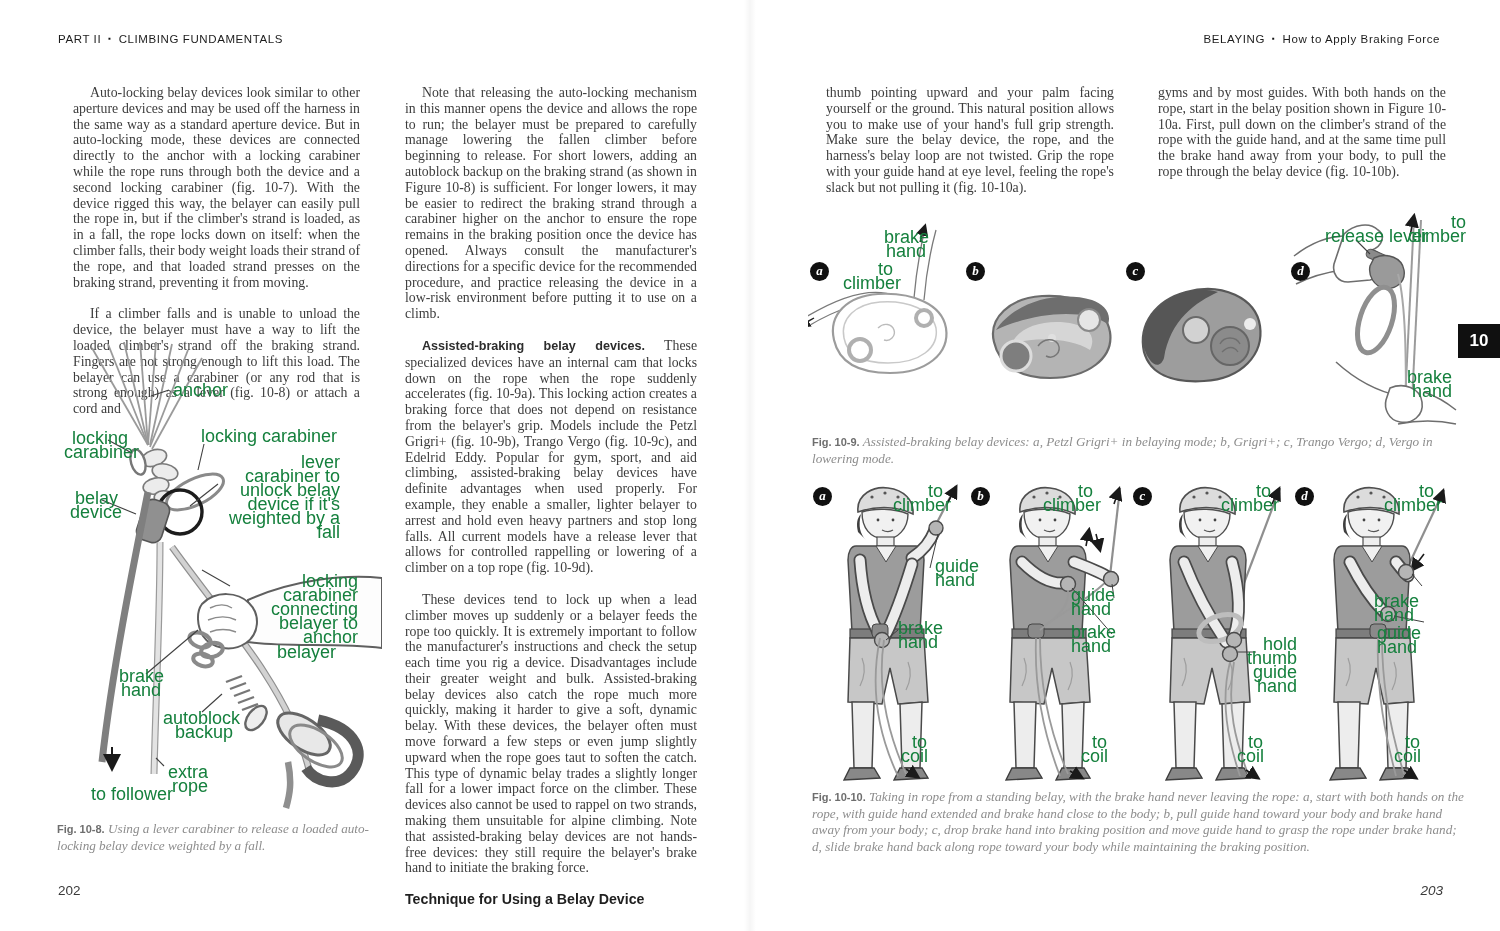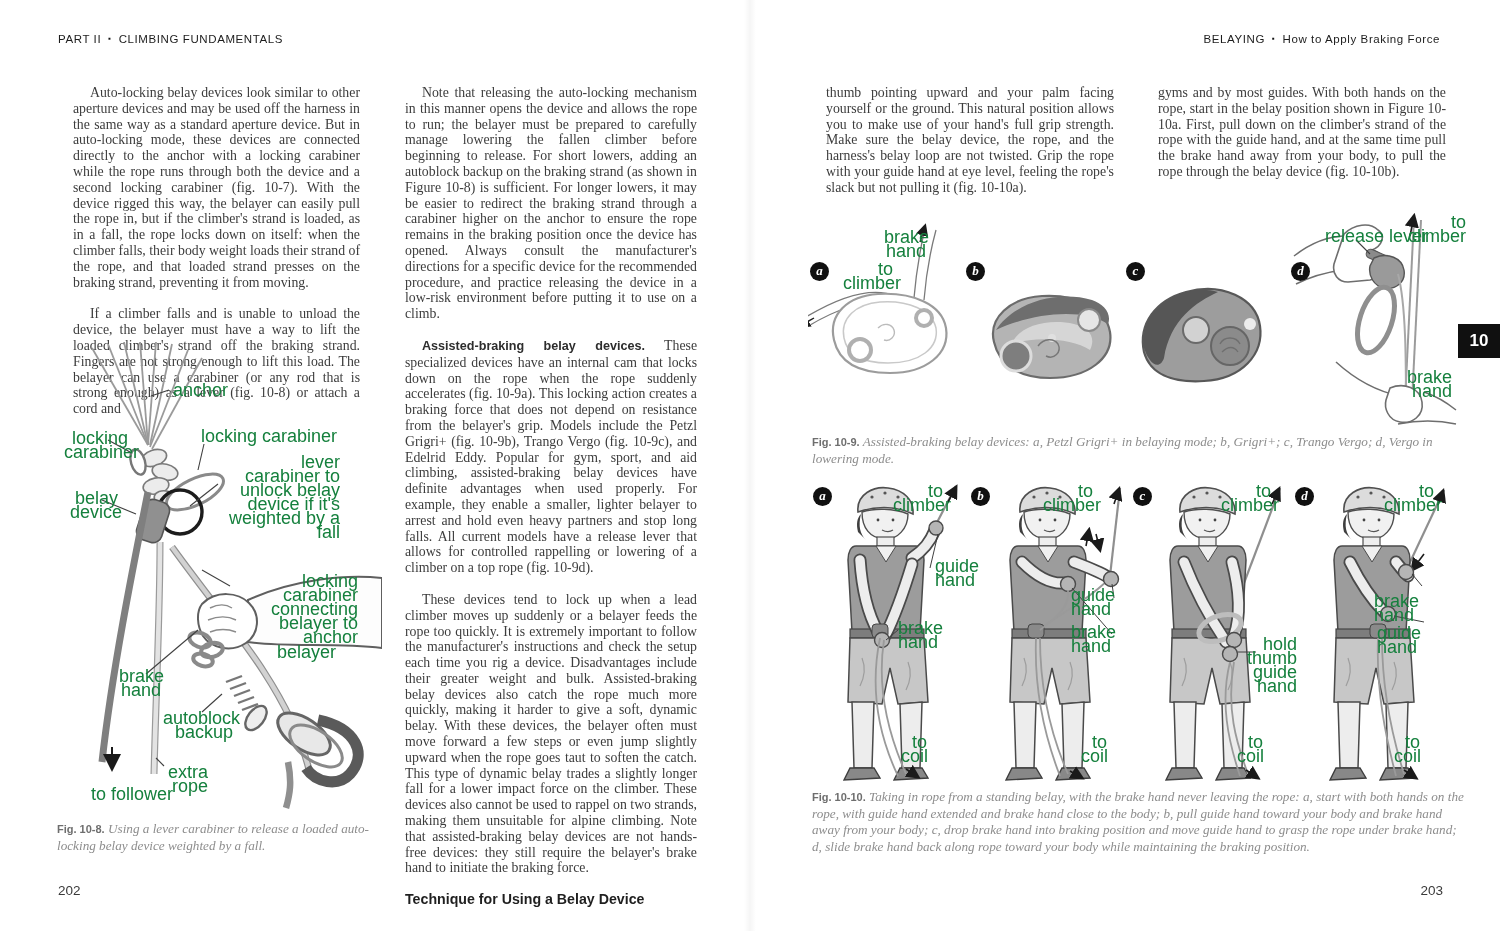--- a/index.html
+++ b/index.html
@@ -368,14 +368,14 @@
   <span class="figlabel" style="left:1377px;top:627px;width:40px;">guide hand</span>
   <span class="figlabel" style="left:1394px;top:736px;width:26px;">to coil</span>
 
   <div class="caption" style="left:812px;top:789px;width:652px;">
     <span class="figlab">Fig. 10-10.</span> <span>Taking in rope from a standing belay, with the brake hand never leaving the rope: a, start with both hands on the rope, with guide hand extended and brake hand close to the body; b, pull guide hand toward your body and brake hand away from your body; c, drop brake hand into braking position and move guide hand to grasp the rope under brake hand; d, slide brake hand back along rope toward your body while maintaining the braking position.</span>
   </div>
 
   <div class="chaptab">10</div>
 
   <span class="pagenum" style="left:58px;">202</span>
-  <span class="pagenum" style="right:57px;">203</span>
+  <span class="pagenum" style="right:57px;font-style:italic;">203</span>
 </div>
 
 </body></html>

